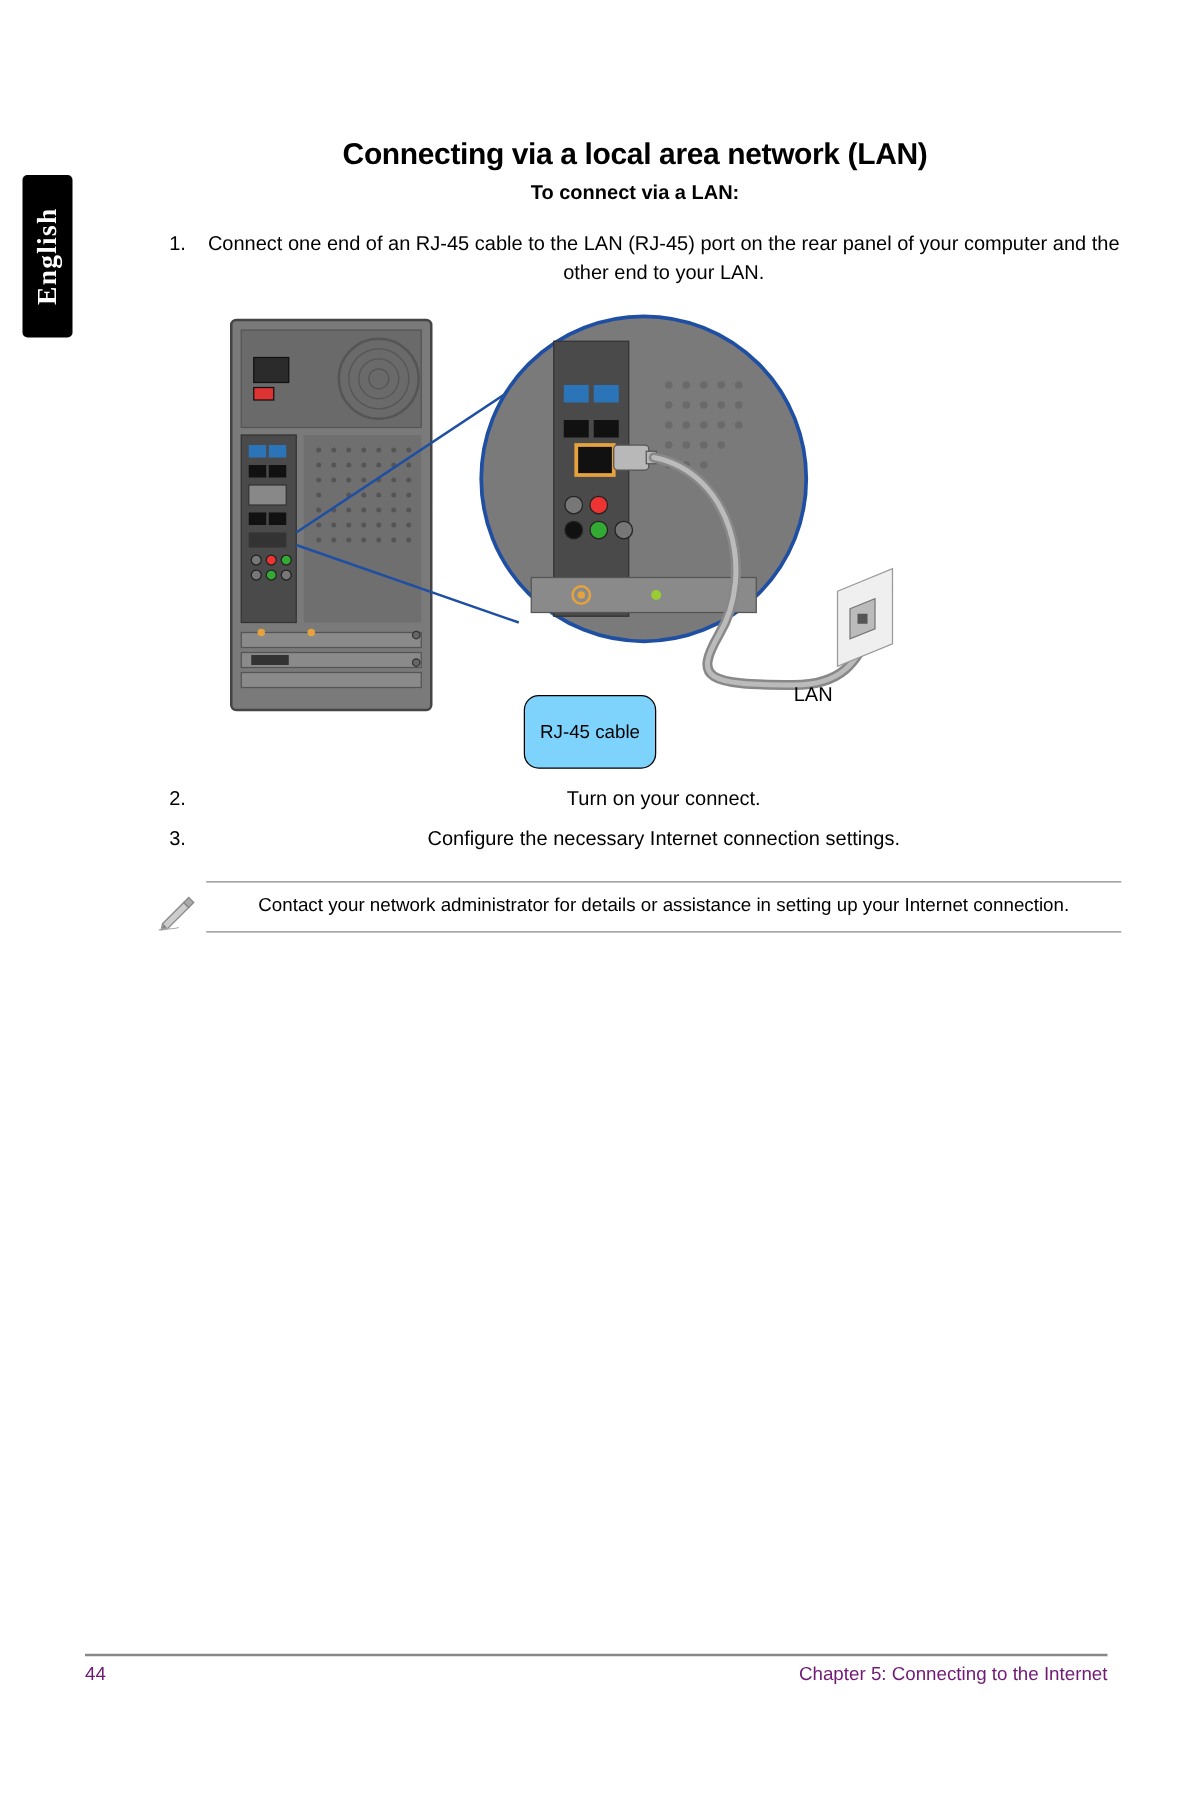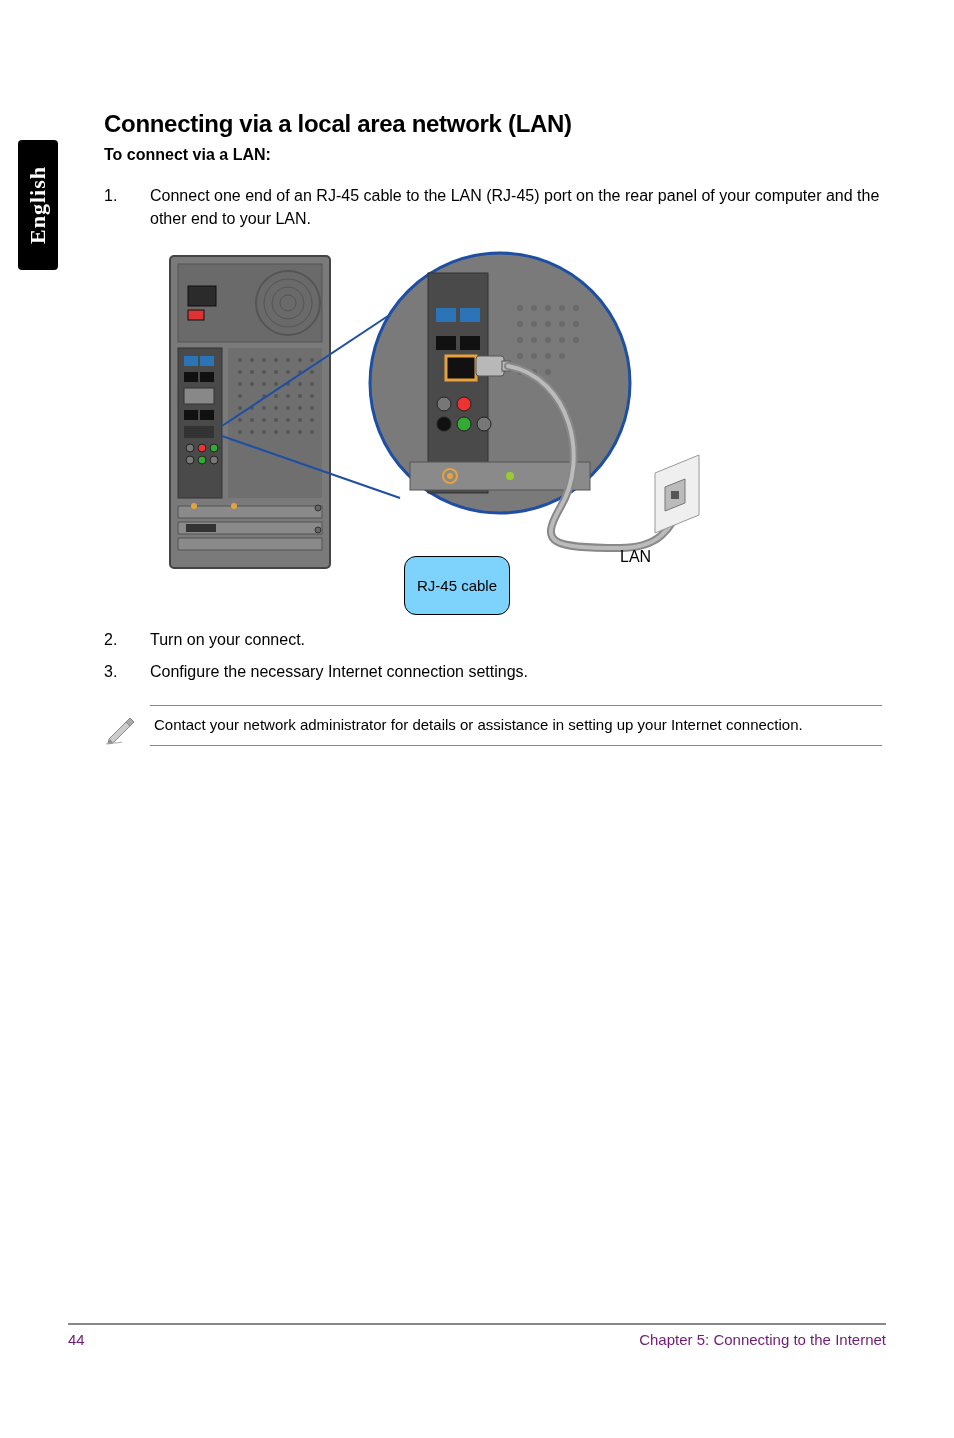--- a/index.html
+++ b/index.html
@@ -21,23 +21,24 @@
     writing-mode: vertical-rl;
     transform: rotate(180deg);
     color: #fff;
     font-weight: bold;
     font-family: Georgia, 'Times New Roman', serif;
     font-size: 22px;
     letter-spacing: 1px;
   }
   .content {
     position: absolute;
-    left: 104px;
+    left: 119px;
     top: 110px;
     width: 778px;
+    text-align: center;
   }
   .h2 {
     font-size: 24px;
     font-weight: bold;
     margin-bottom: 8px;
     letter-spacing: -0.3px;
   }
   .subhead {
     font-size: 16px;
     font-weight: bold;

